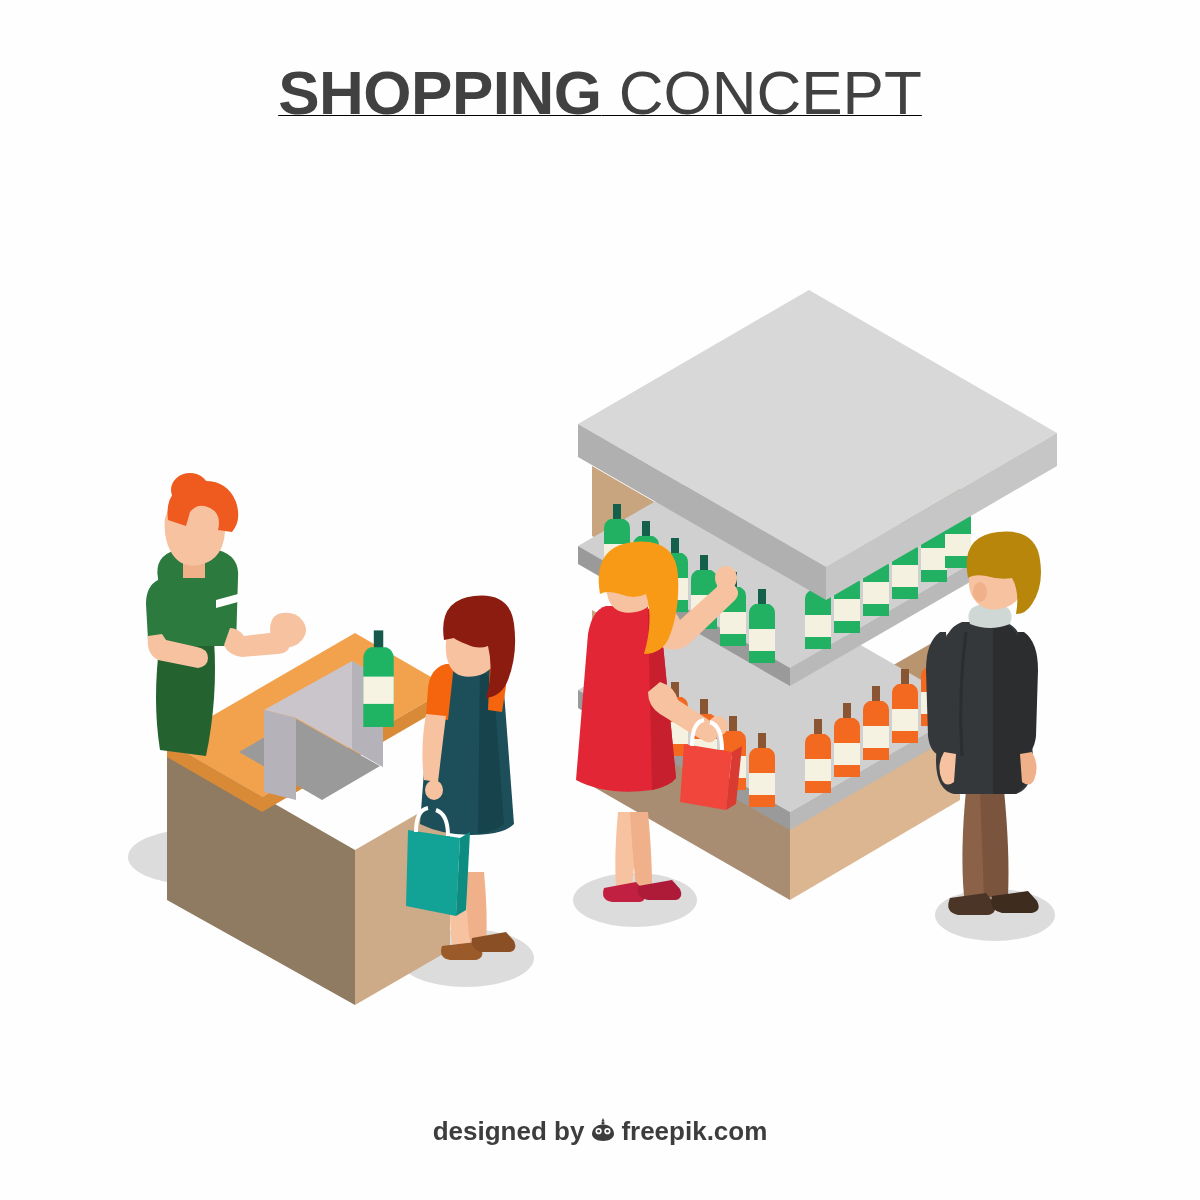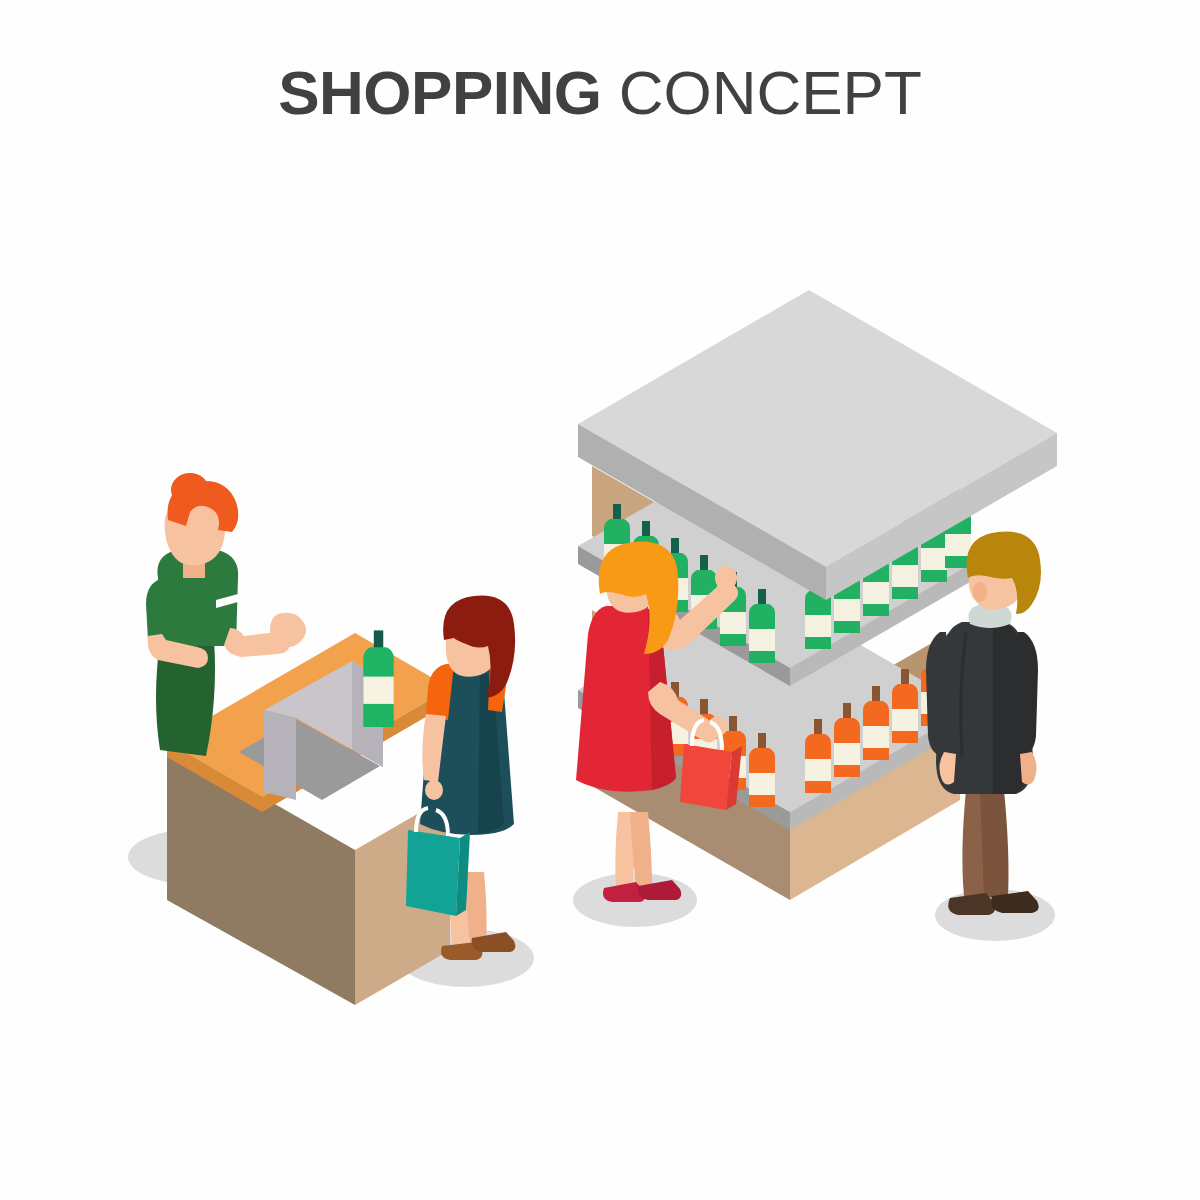--- a/index.html
+++ b/index.html
@@ -3,21 +3,21 @@
 <meta charset="utf-8">
 <title>Shopping Concept</title>
 <style>
   html,body{margin:0;padding:0;background:#ffffff;}
   body{width:1200px;height:1200px;overflow:hidden;
        font-family:"Liberation Sans","DejaVu Sans",sans-serif;}
   #stage{position:relative;width:1200px;height:1200px;background:#fefefe;}
 
   
   #title-block{position:absolute;left:0;top:62px;width:1200px;text-align:center;
-               line-height:1;white-space:nowrap;}
+               line-height:1;white-space:nowrap;text-decoration:underline;}
   #title-block .t-bold{font-weight:700;font-size:62px;letter-spacing:-0.5px;color:#414141;}
   #title-block .t-light{font-weight:400;font-size:62px;letter-spacing:0px;color:#414141;}
 
   
   #footer-block{position:absolute;left:0;top:1116px;width:1200px;text-align:center;
                 white-space:nowrap;line-height:1;}
   #footer-block span{font-size:26px;font-weight:700;color:#3d3d3d;vertical-align:middle;}
   #footer-block .fp-robot{display:inline-block;vertical-align:middle;margin:0 5px 0 6px;}
 
   
@@ -254,14 +254,25 @@
         <path d="M976,544 q22,-10 40,2 q12,10 10,30 q-2,26 -22,32 q-22,6 -32,-12 q-8,-16 4,-52z" fill="#f7c2a0"></path>
 
         <ellipse cx="980" cy="592" rx="7" ry="10" fill="#f0b08a"></ellipse>
 
         <path d="M968,578 q-8,-42 30,-46 q38,-4 42,28 q4,26 -8,44 q-6,10 -16,10 q4,-22 -4,-36 q-12,2 -26,-2 q-12,-2 -18,2z" fill="#b8860b"></path>
       </g>
 
     </svg>
   </div>
 
+  <div id="footer-block">
+    <span>designed by</span><span class="fp-robot"><svg width="26" height="26" viewBox="0 0 26 26">
+          <path d="M13 2 l1.6 3.4 -3.2 0 z" fill="#3d3d3d"></path>
+          <circle cx="13" cy="7" r="1.6" fill="#3d3d3d"></circle>
+          <path d="M13 8.5 C20 8.5 24 13 24 18 C24 22.2 19 25 13 25 C7 25 2 22.2 2 18 C2 13 6 8.5 13 8.5 z" fill="#3d3d3d"></path>
+          <circle cx="8.6" cy="15.2" r="3.1" fill="#ffffff"></circle>
+          <circle cx="17.4" cy="15.2" r="3.1" fill="#ffffff"></circle>
+          <circle cx="8.6" cy="15.2" r="1.4" fill="#3d3d3d"></circle>
+          <circle cx="17.4" cy="15.2" r="1.4" fill="#3d3d3d"></circle>
+        </svg></span><span>freepik.com</span>
+  </div>
 
 </div>
 
 </body></html>

